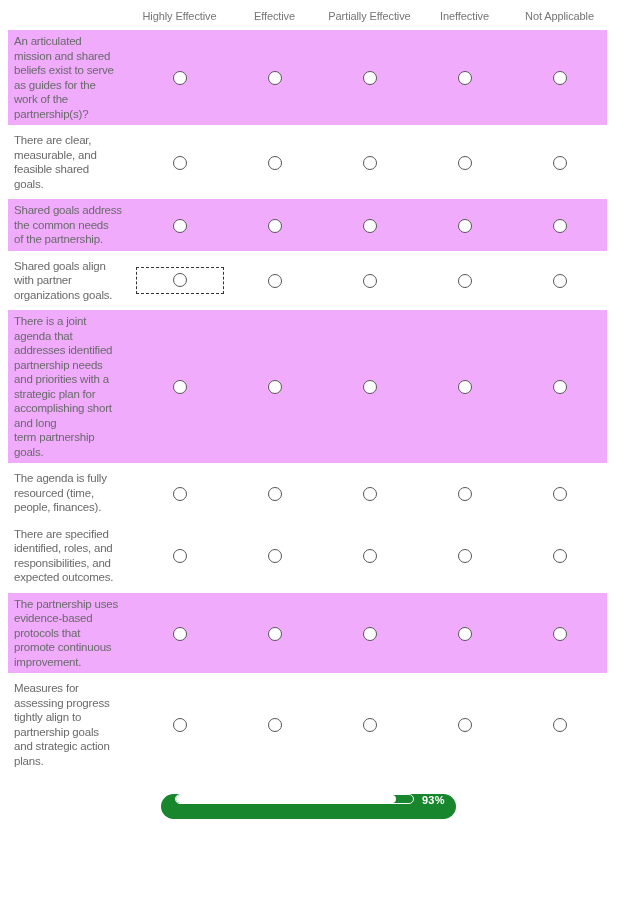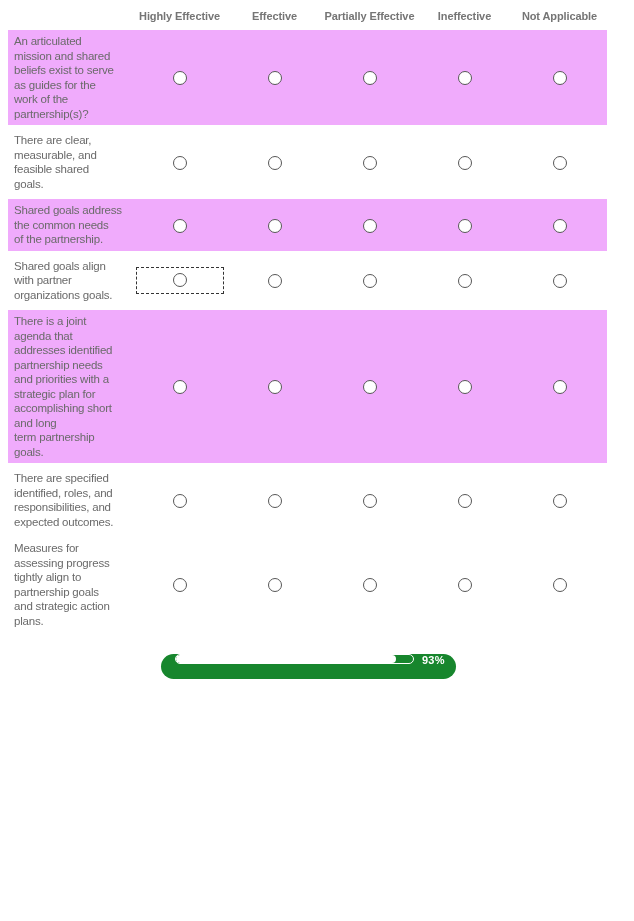--- a/index.html
+++ b/index.html
@@ -14,21 +14,21 @@
     border-collapse: separate;
     border-spacing: 0 4px;
     table-layout: fixed;
     width: 599px;
     margin: 0 0 0 8px;
   }
   table.matrix th:first-child,
   table.matrix td:first-child { width: 124px; }
   th.col-header {
     font-size: 11px;
-    font-weight: 700;
+    font-weight: 400;
     color: #757575;
     text-align: center;
     padding: 6px 0 4px 0;
     letter-spacing: -0.1px;
   }
   tr.stripe td { background: #f0abfc; }
   td.statement {
     font-size: 11.5px;
     color: #6a6a6a;
     line-height: 14.5px;
@@ -164,24 +164,46 @@
 and long
 term partnership
 goals.</td>
         <td class="option"><span class="radio"></span></td>
         <td class="option"><span class="radio"></span></td>
         <td class="option"><span class="radio"></span></td>
         <td class="option"><span class="radio"></span></td>
         <td class="option"><span class="radio"></span></td>
       </tr>
       <tr>
+        <td class="statement">The agenda is fully
+resourced (time,
+people, finances).</td>
+        <td class="option"><span class="radio"></span></td>
+        <td class="option"><span class="radio"></span></td>
+        <td class="option"><span class="radio"></span></td>
+        <td class="option"><span class="radio"></span></td>
+        <td class="option"><span class="radio"></span></td>
+      </tr>
+      <tr>
         <td class="statement">There are specified
 identified, roles, and
 responsibilities, and
 expected outcomes.</td>
+        <td class="option"><span class="radio"></span></td>
+        <td class="option"><span class="radio"></span></td>
+        <td class="option"><span class="radio"></span></td>
+        <td class="option"><span class="radio"></span></td>
+        <td class="option"><span class="radio"></span></td>
+      </tr>
+      <tr class="stripe">
+        <td class="statement">The partnership uses
+evidence-based
+protocols that
+promote continuous
+improvement.</td>
         <td class="option"><span class="radio"></span></td>
         <td class="option"><span class="radio"></span></td>
         <td class="option"><span class="radio"></span></td>
         <td class="option"><span class="radio"></span></td>
         <td class="option"><span class="radio"></span></td>
       </tr>
       <tr>
         <td class="statement">Measures for
 assessing progress
 tightly align to

